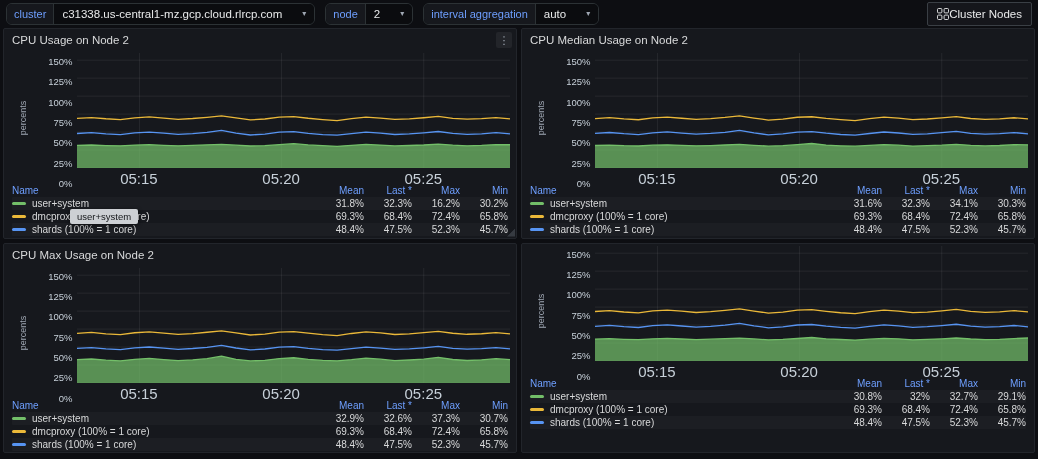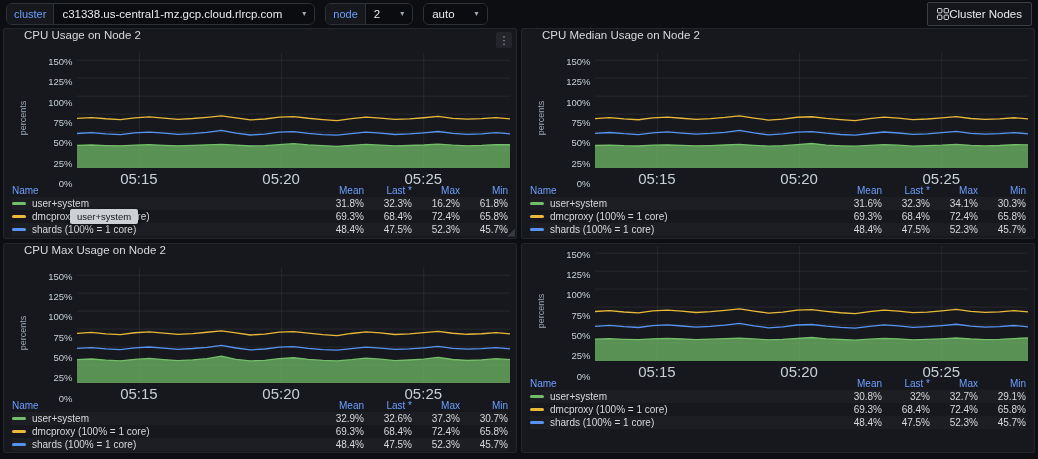--- a/index.html
+++ b/index.html
@@ -42,23 +42,22 @@
     display:grid; grid-template-columns:1fr 1fr; grid-template-rows:1fr 1fr;
     gap:4px; padding:0 3px 3px 3px; height:428px;
   }
   .panel {
     position:relative;
     background:#16181d; border:1px solid #22252b; border-radius:2px;
     display:flex; flex-direction:column; overflow:hidden;
   }
   .panel-header {
     position:relative; height:22px; flex:0 0 22px;
-    display:flex; align-items:flex-start; justify-content:flex-start;
+    display:flex; align-items:center; justify-content:flex-start;
     padding:0 8px;
-    margin-left:12px;
   }
   .panel-title { font-size:11.5px; font-weight:500; color:#d8d9da; }
   .panel-menu {
     position:absolute; right:4px; top:3px; width:16px; height:16px;
     display:flex; align-items:center; justify-content:center;
     color:#9fa7b3; font-size:11px; background:rgba(255,255,255,0.06); border-radius:2px; cursor:pointer;
   }
   .resize-handle {
     position:absolute; right:1px; bottom:1px; width:8px; height:8px; cursor:nwse-resize;
     background:linear-gradient(135deg, transparent 50%, #3e434a 50%);
@@ -116,20 +115,21 @@
     </div>
   </div>
   <div class="var-control">
     <div class="var-label">node</div>
     <div class="var-value">
       <span>2</span>
       <span class="caret">▾</span>
     </div>
   </div>
   <div class="var-control">
+    <div class="var-label">interval aggregation</div>
     <div class="var-value">
       <span>auto</span>
       <span class="caret">▾</span>
     </div>
   </div>
   <div class="toolbar-spacer"></div>
   <button class="btn-cluster-nodes">
     <span class="grid-icon">
       <svg viewBox="0 0 12 12" width="12" height="12">
         <rect x="0.5" y="0.5" width="4.4" height="4.4" rx="1" fill="none" stroke="#d8d9da" stroke-width="1"></rect>
@@ -196,21 +196,21 @@
           <div class="cell num">Min</div>
         </div>
         <div class="legend-row stripe">
           <div class="cell name">
             <span class="swatch" style="background: rgb(115, 191, 105);"></span>
             <span>user+system</span>
           </div>
           <div class="cell num">31.8%</div>
           <div class="cell num">32.3%</div>
           <div class="cell num">16.2%</div>
-          <div class="cell num">61.8%</div>
+          <div class="cell num">30.2%</div>
         </div>
         <div class="legend-row">
           <div class="cell name">
             <span class="swatch" style="background: rgb(234, 184, 57);"></span>
             <span>dmcproxy (100% = 1 core)</span>
           </div>
           <div class="cell num">69.3%</div>
           <div class="cell num">68.4%</div>
           <div class="cell num">72.4%</div>
           <div class="cell num">65.8%</div>

